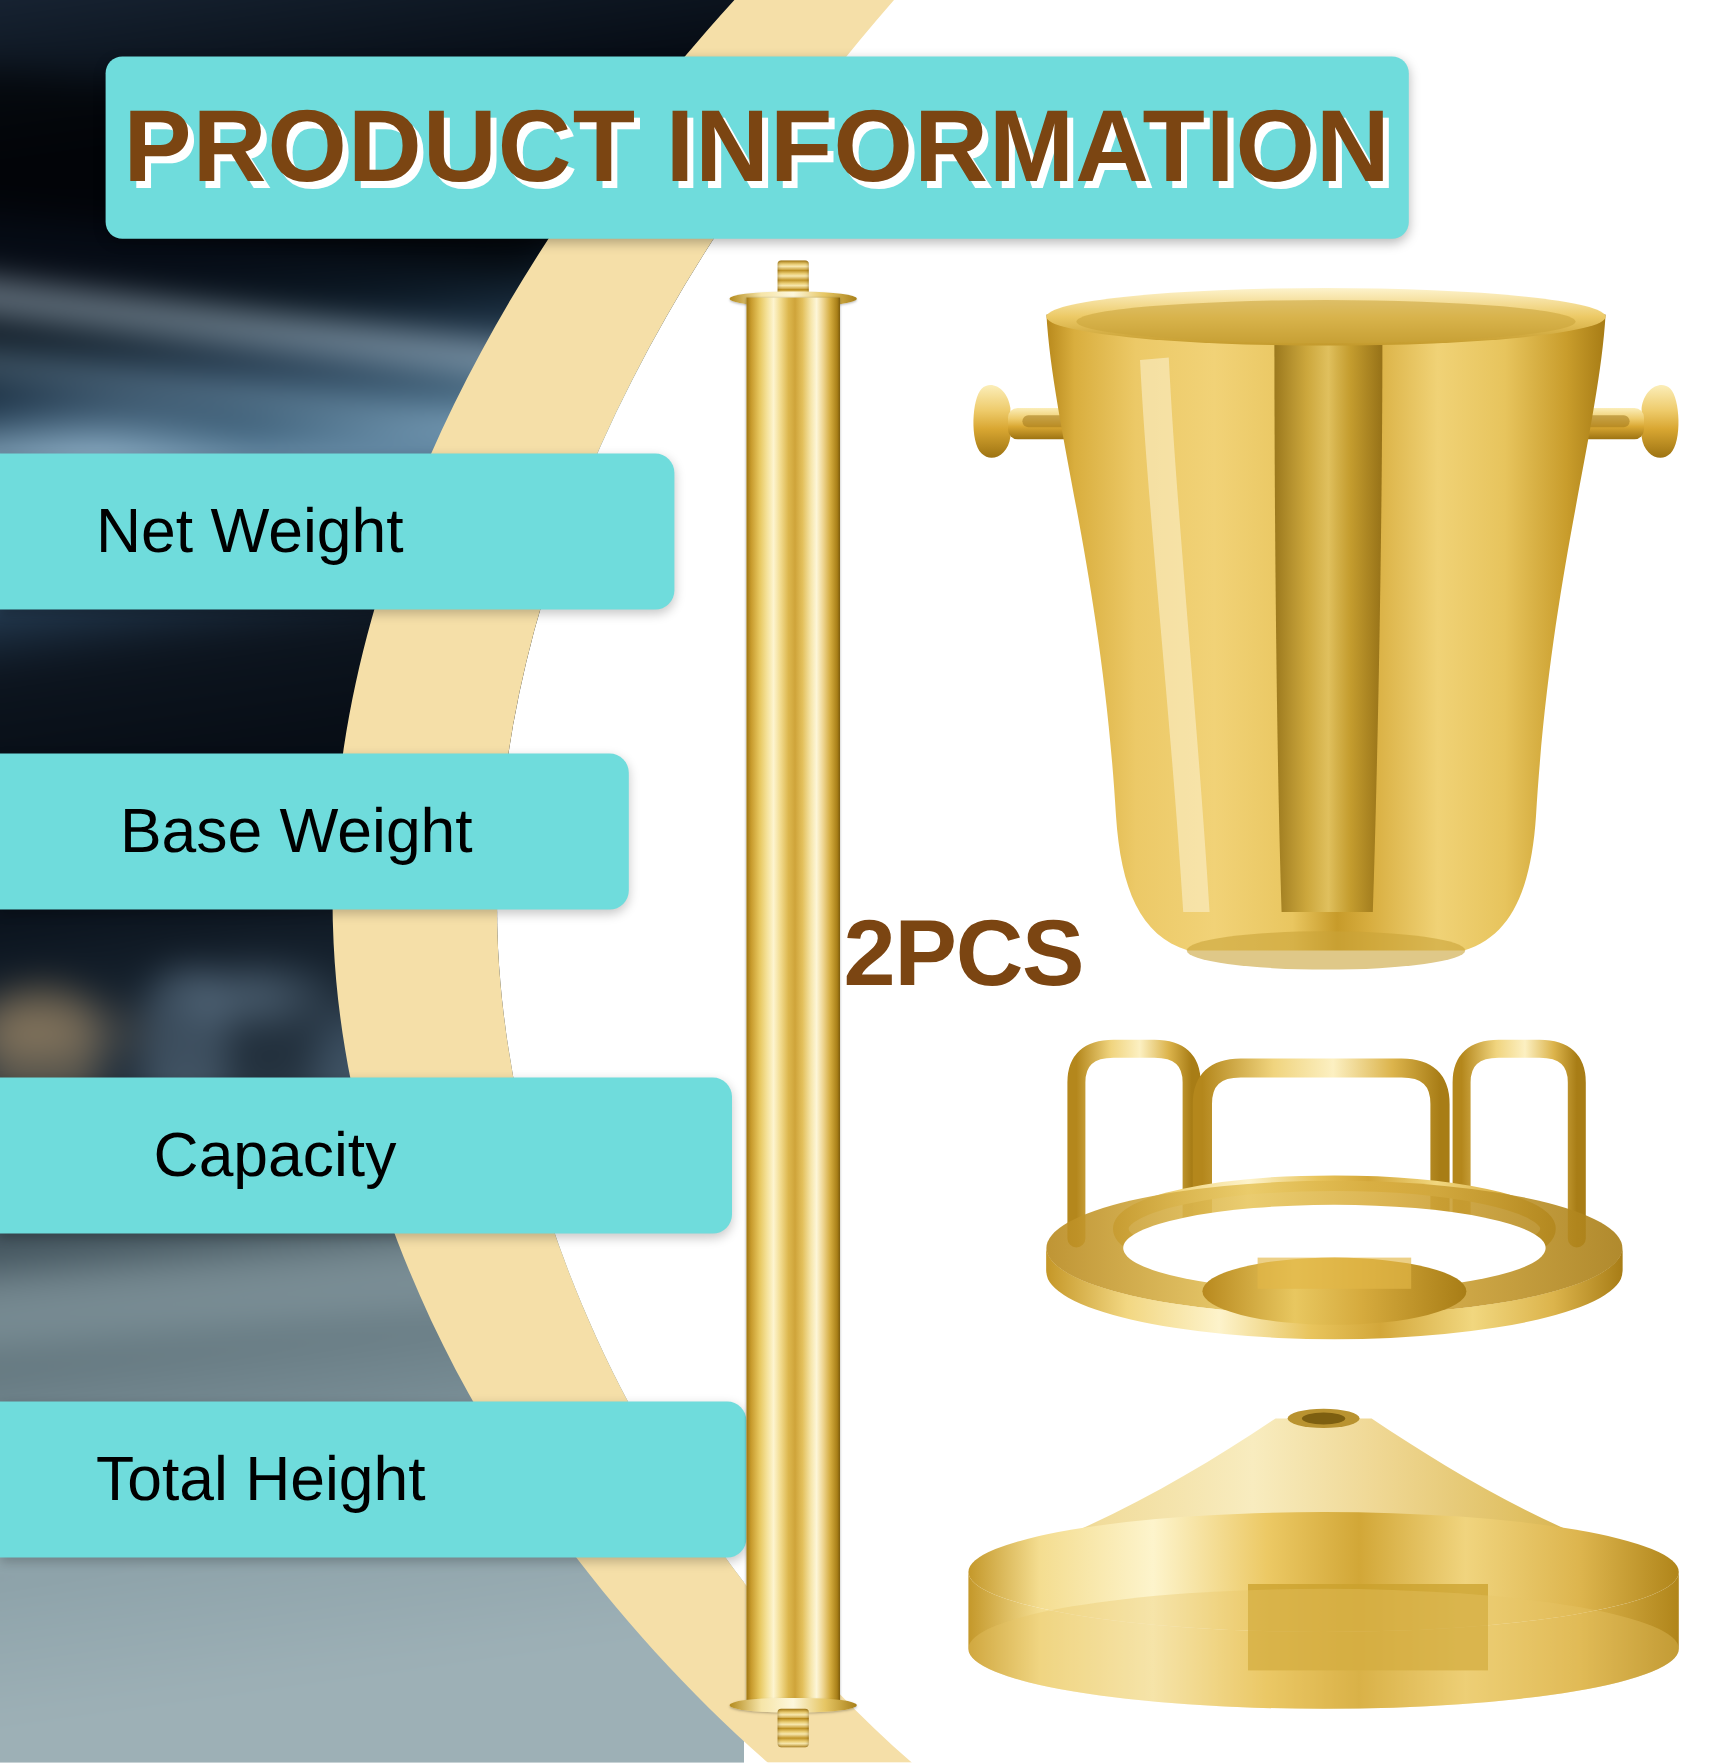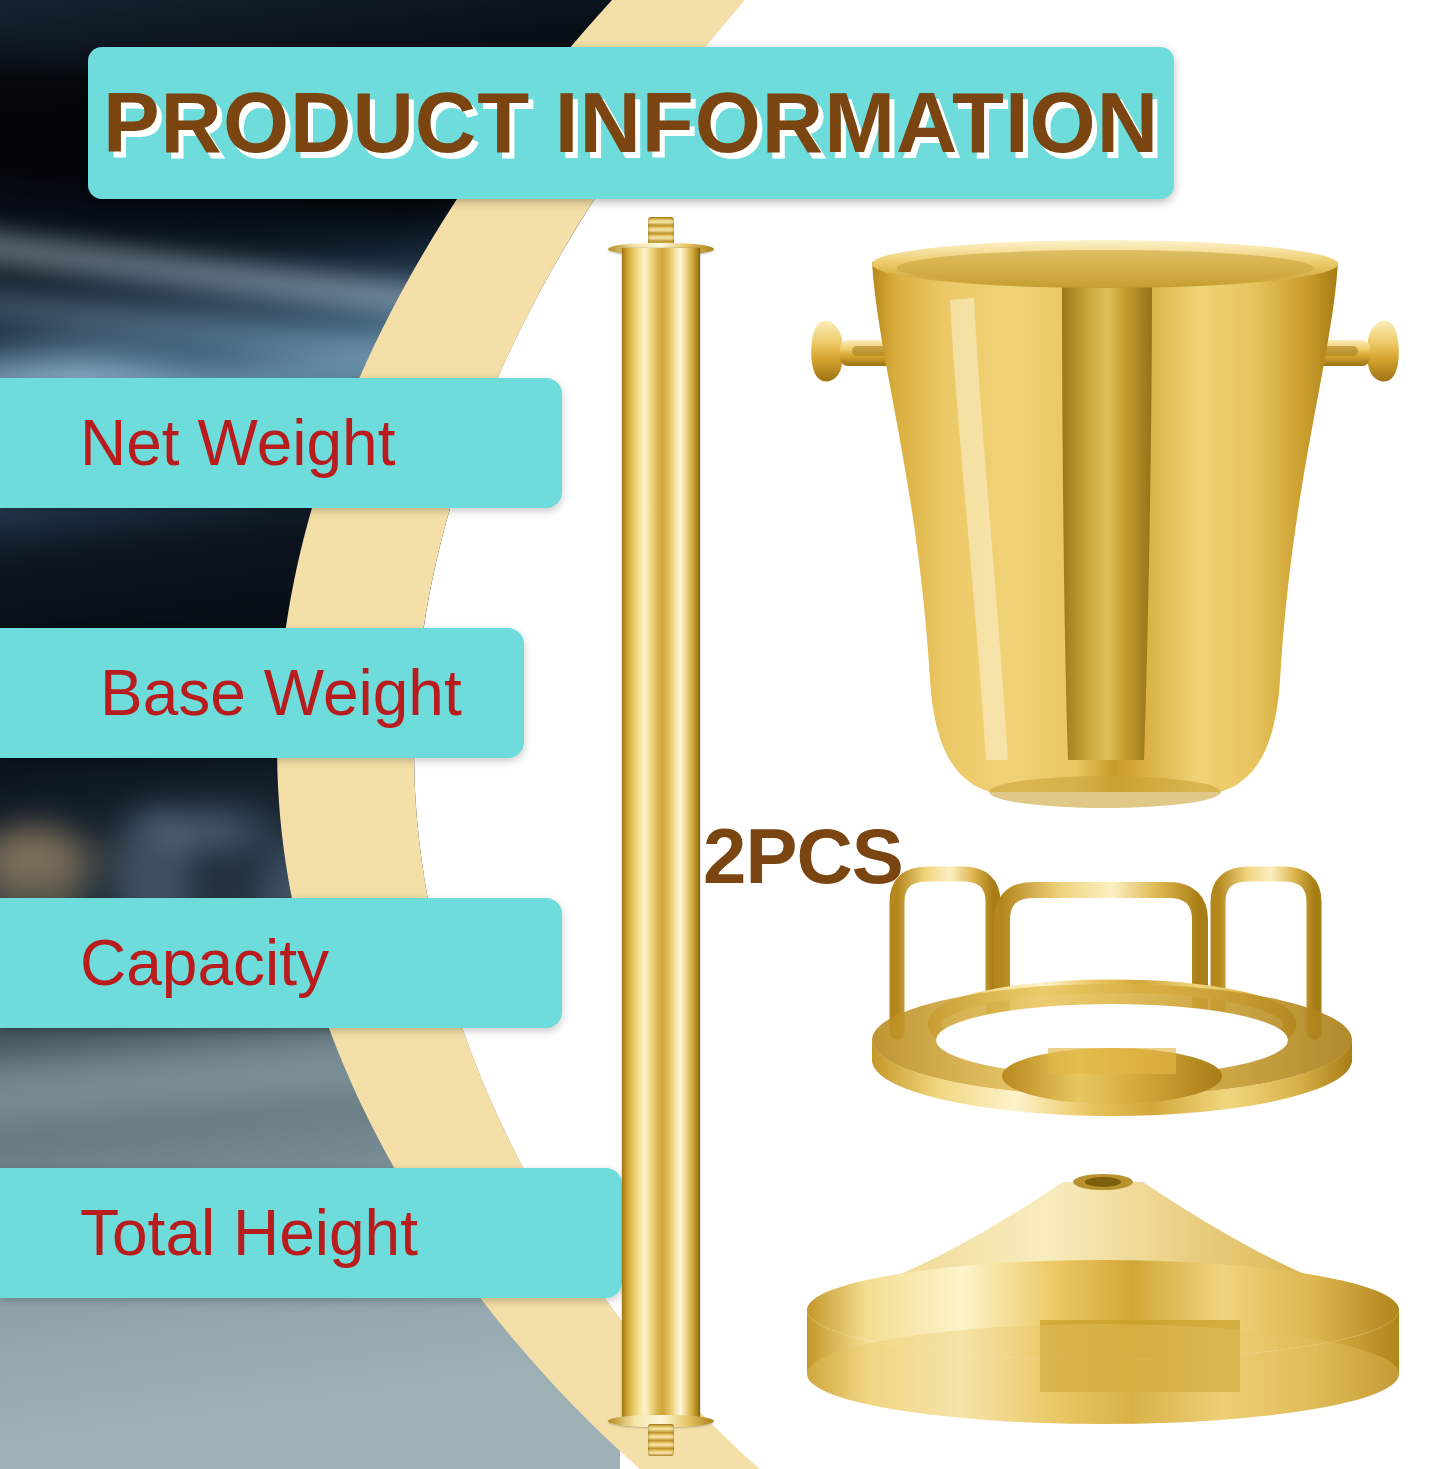--- a/index.html
+++ b/index.html
@@ -51,25 +51,25 @@
   #title-text{font-size:85px;font-weight:bold;color:#7B4512;
       letter-spacing:1px;white-space:nowrap;
       text-shadow:5px 6px 0 #ffffff;
       font-family:"Liberation Sans","DejaVu Sans",sans-serif;}
 
   
   .chip{position:absolute;left:0;height:130px;background:#6FDCDC;
       border-top-right-radius:16px;border-bottom-right-radius:16px;
       display:flex;align-items:center;
       box-shadow:0 3px 9px rgba(0,0,0,.22);}
-  .chip span{font-size:64px;color:#b91c1c;padding-left:80px;white-space:nowrap;
+  .chip span{font-size:52px;color:#000000;padding-left:80px;white-space:nowrap;
       font-family:"Liberation Sans","DejaVu Sans",sans-serif;}
   #chip-0{top:378px;width:562px;}
   #chip-1{top:628px;width:504px;padding-left:20px;}
-  #chip-2{top:898px;width:562px;}
+  #chip-2{top:898px;width:562px;padding-left:48px;}
   #chip-3{top:1168px;width:622px;}
 
   
   #pole{position:absolute;left:622px;top:248px;width:78px;height:1175px;
       background:linear-gradient(90deg,
         #9d7512 0%, #c79a2c 5%, #e7c75f 14%, #f5e29a 22%,
         #fdf4cf 29%, #f3dd92 36%, #dcb74e 45%,
         #cfa43a 52%, #e3c05c 60%, #f6e6ab 69%,
         #fdf6d8 75%, #eed590 82%, #d2aa3c 90%,
         #a87f18 97%, #7d5c0c 100%);
@@ -80,21 +80,21 @@
   #pole-cap-top{top:243px;}
   #pole-cap-bot{top:1415px;}
   .pole-stud{position:absolute;left:648px;width:26px;height:32px;
       background:repeating-linear-gradient(180deg,
          #b88a1c 0px,#e9cc72 3px,#f7e7ad 5px,#c9a03a 8px);
       border-radius:3px;box-shadow:inset 0 0 3px rgba(90,60,5,.6);}
   #pole-stud-top{top:217px;}
   #pole-stud-bot{top:1424px;}
 
   
-  #pcs-label{position:absolute;left:703px;top:811px;font-size:78px;font-weight:bold;
+  #pcs-label{position:absolute;left:703px;top:749px;font-size:78px;font-weight:bold;
       color:#7B4512;letter-spacing:-1px;
       font-family:"Liberation Sans","DejaVu Sans",sans-serif;}
 
   
   #bucket{position:absolute;left:800px;top:240px;width:610px;height:590px;}
 
   
   #holder{position:absolute;left:862px;top:862px;width:500px;height:265px;}
 
   

